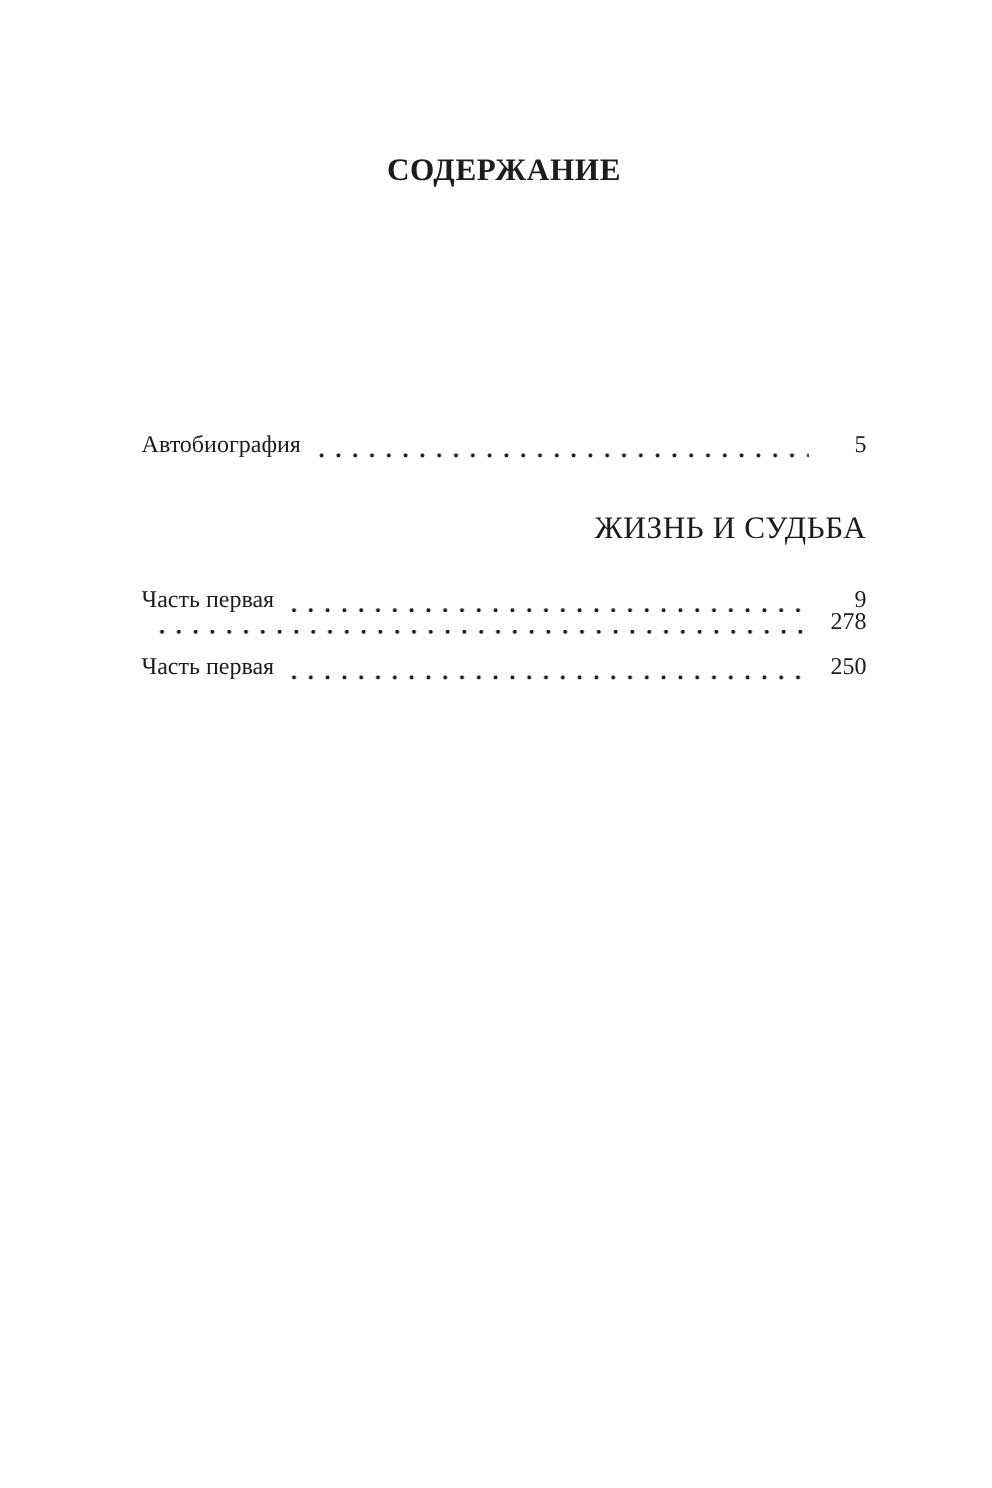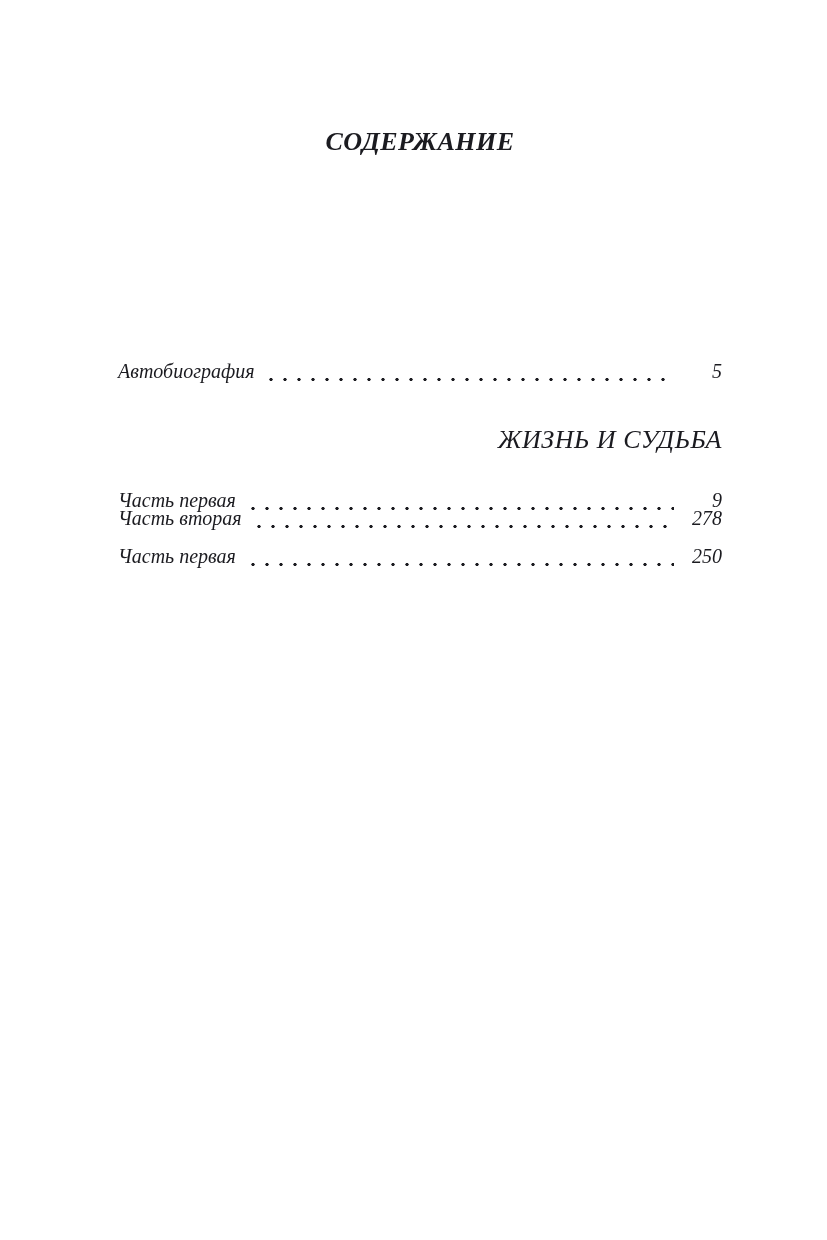--- a/index.html
+++ b/index.html
@@ -8,21 +8,20 @@
     background: #ffffff;
   }
   .page {
     position: relative;
     width: 827px;
     height: 1240px;
     background: #ffffff;
     overflow: hidden;
     font-family: "Liberation Serif", "DejaVu Serif", serif;
     color: #1b1b20;
-    font-style: italic;
   }
   .page-title {
     position: absolute;
     left: 118px;
     width: 604px;
     top: 125px;
     margin: 0;
     text-align: center;
     font-size: 26px;
     line-height: 34px;
@@ -87,21 +86,20 @@
 
   <h2 class="section-heading">ЖИЗНЬ И СУДЬБА</h2>
 
   <div class="toc-row row-2">
     <span class="label">Часть первая</span>
     <span class="leader"></span>
     <span class="pagenum">9</span>
   </div>
 
   <div class="toc-row row-3">
-    <span class="label">Часть вторая</span>
     <span class="leader"></span>
     <span class="pagenum">278</span>
   </div>
 
   <div class="toc-row row-4">
     <span class="label">Часть первая</span>
     <span class="leader"></span>
     <span class="pagenum">250</span>
   </div>
 

